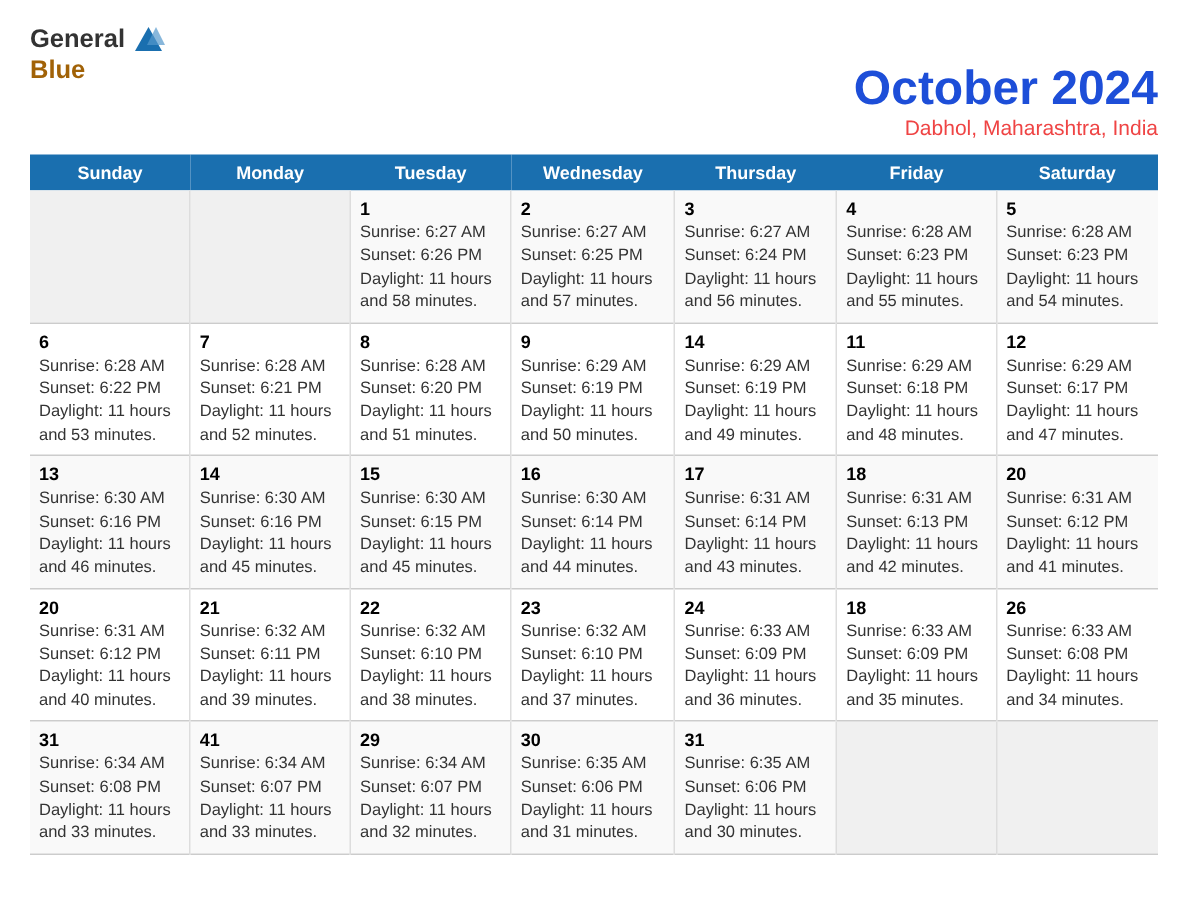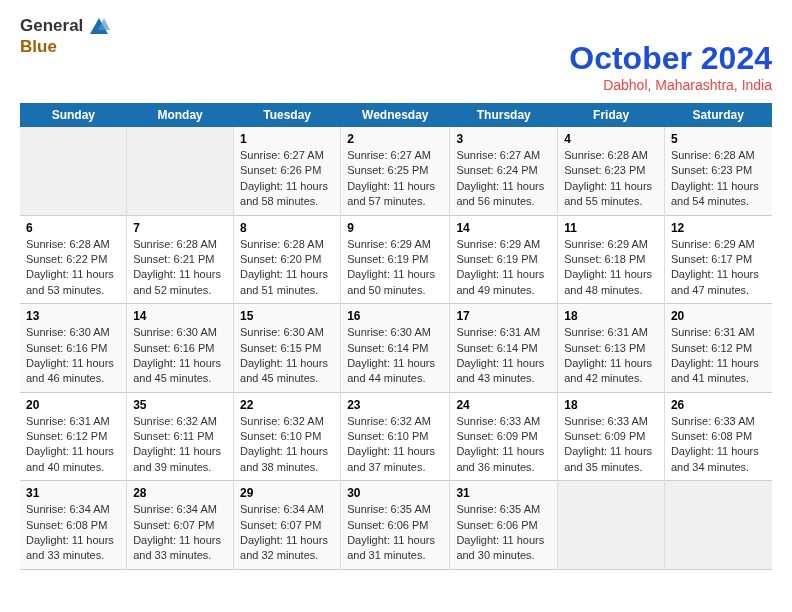--- a/index.html
+++ b/index.html
@@ -242,21 +242,21 @@
           </td>
         </tr>
         <tr>
           <td>
             <span class="day-num">20</span>
             <div class="day-info" style="white-space: pre-line;">Sunrise: 6:31 AM
 Sunset: 6:12 PM
 Daylight: 11 hours and 40 minutes.</div>
           </td>
           <td>
-            <span class="day-num">35</span>
+            <span class="day-num">21</span>
             <div class="day-info" style="white-space: pre-line;">Sunrise: 6:32 AM
 Sunset: 6:11 PM
 Daylight: 11 hours and 39 minutes.</div>
           </td>
           <td>
             <span class="day-num">22</span>
             <div class="day-info" style="white-space: pre-line;">Sunrise: 6:32 AM
 Sunset: 6:10 PM
 Daylight: 11 hours and 38 minutes.</div>
           </td>
@@ -286,21 +286,21 @@
           </td>
         </tr>
         <tr>
           <td>
             <span class="day-num">31</span>
             <div class="day-info" style="white-space: pre-line;">Sunrise: 6:34 AM
 Sunset: 6:08 PM
 Daylight: 11 hours and 33 minutes.</div>
           </td>
           <td>
-            <span class="day-num">28</span>
+            <span class="day-num">41</span>
             <div class="day-info" style="white-space: pre-line;">Sunrise: 6:34 AM
 Sunset: 6:07 PM
 Daylight: 11 hours and 33 minutes.</div>
           </td>
           <td>
             <span class="day-num">29</span>
             <div class="day-info" style="white-space: pre-line;">Sunrise: 6:34 AM
 Sunset: 6:07 PM
 Daylight: 11 hours and 32 minutes.</div>
           </td>

